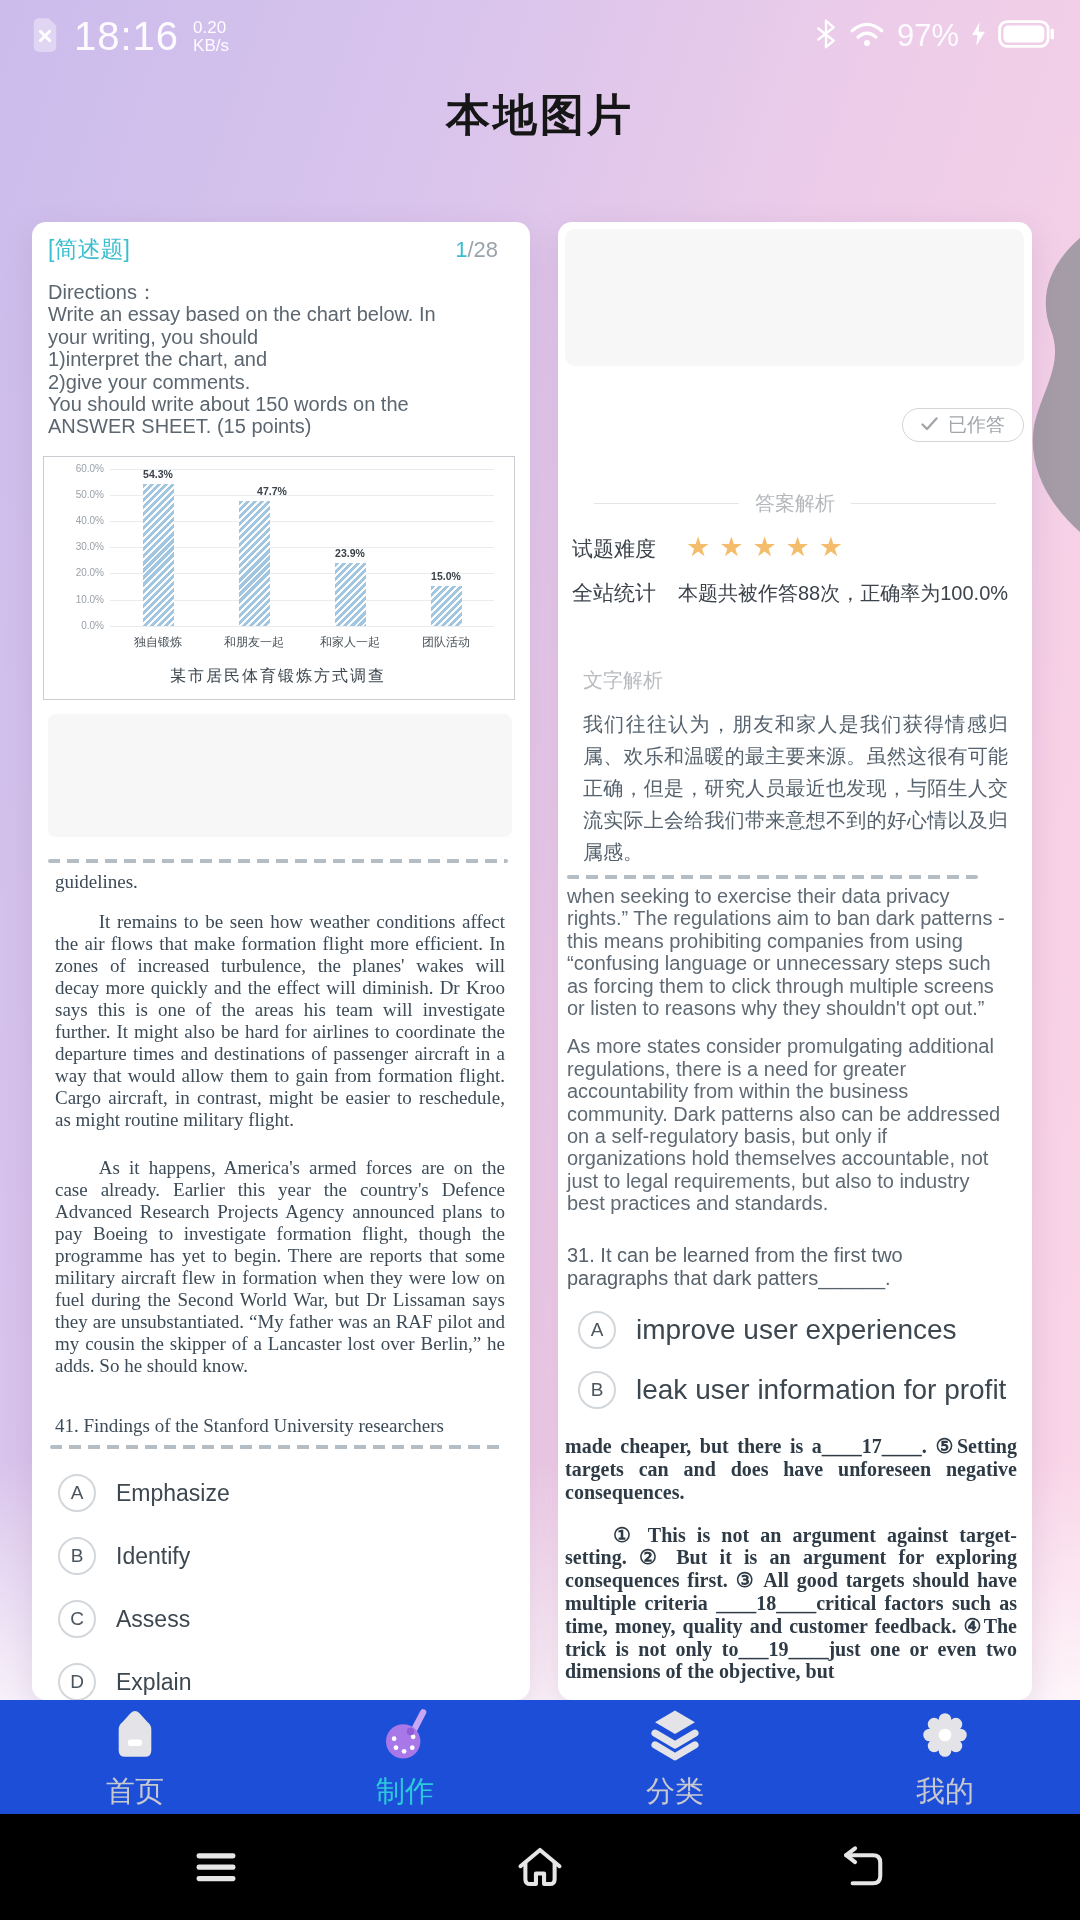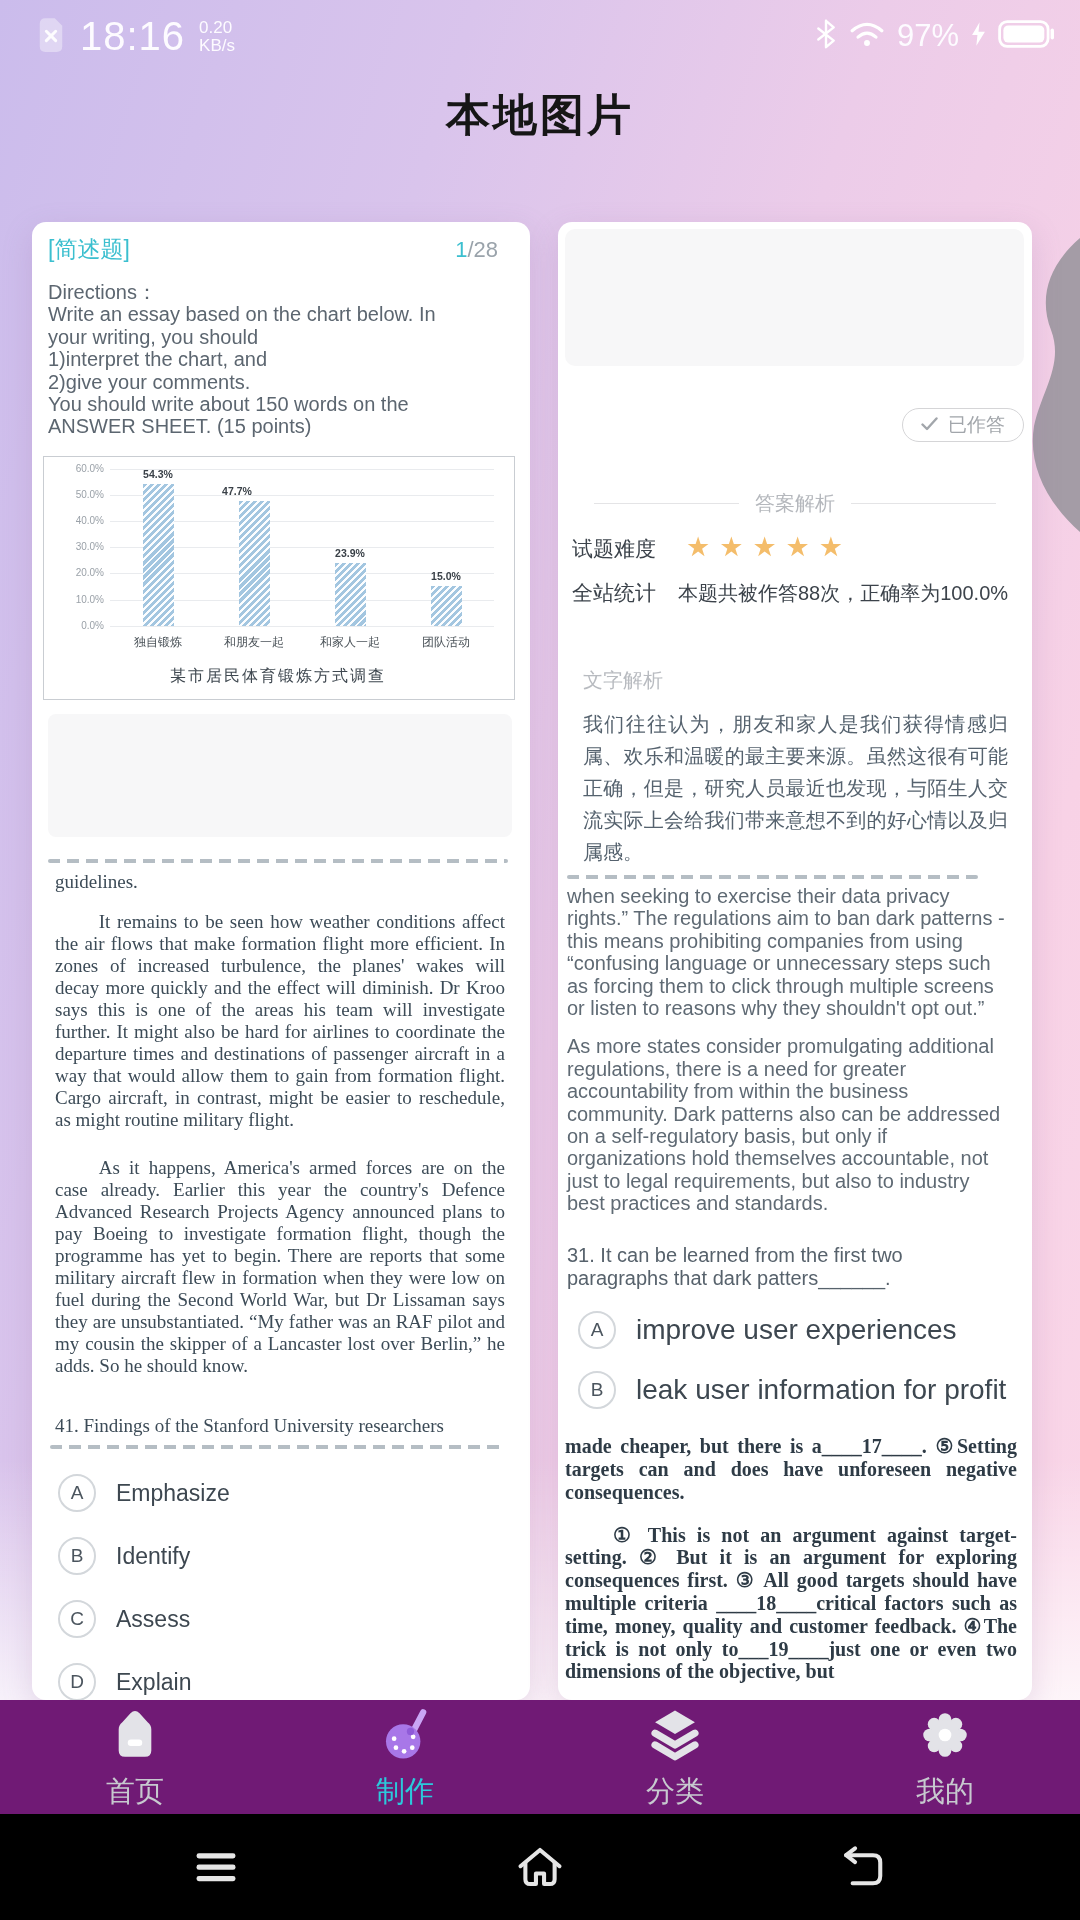--- a/index.html
+++ b/index.html
@@ -5,21 +5,21 @@
   html,body{margin:0;padding:0}
   body{
     width:1080px;height:1920px;position:relative;overflow:hidden;
     font-family:"Liberation Sans","DejaVu Sans",sans-serif;
     background:
       linear-gradient(180deg, rgba(255,255,255,0) 0%, rgba(255,255,255,0) 76%, rgba(255,255,255,.85) 90%, #ffffff 100%),
       linear-gradient(108deg,#cbbcec 0%,#d9c4ec 28%,#eccce9 52%,#f8d2e6 78%,#fad8e9 100%);
   }
   
   .statusbar{position:absolute;top:10px;left:0;width:100%;height:56px;color:#fdfbff}
-  .sb-left{position:absolute;left:36px;top:4px;display:flex;align-items:center;gap:14px}
+  .sb-left{position:absolute;left:30px;top:4px;display:flex;align-items:center;gap:14px}
   .sb-time{font-size:40px;font-weight:500;letter-spacing:1px}
   .sb-speed{display:flex;flex-direction:column;line-height:1.02;font-size:17px;font-weight:500}
   .sb-right{position:absolute;right:26px;top:8px;display:flex;align-items:center;gap:12px}
   .sb-pct{font-size:31px;font-weight:500}
   
   .page-title{position:absolute;top:86px;left:0;width:100%;text-align:center;
     font-size:44px;font-weight:700;color:#161616;letter-spacing:3px}
   
   .blob{position:absolute;right:0;top:238px}
   
@@ -85,21 +85,21 @@
     text-align:justify;height:163px;overflow:hidden}
   .sans-block{margin:4px 24px 0 9px;font-size:20px;line-height:1.12;color:#5f6a74}
   .sans-block p{margin:0}
   .sans-gap{margin-top:16px !important}
   .q31{margin-top:30px !important;color:#57626c}
   .serif2-block{margin:26px 15px 0 7px;font-family:"Liberation Serif","DejaVu Serif",serif;
     font-size:20px;font-weight:600;line-height:1.14;color:#2e3b46;text-align:justify}
   .serif2-block p{margin:0}
   .indent2{text-indent:2.4em;margin-top:20px !important}
   
-  .tabbar{position:absolute;left:0;top:1700px;width:100%;height:114px;background:#701a75;display:flex;z-index:5}
+  .tabbar{position:absolute;left:0;top:1700px;width:100%;height:114px;background:#1d4ed8;display:flex;z-index:5}
   .tab-item{flex:1;display:flex;flex-direction:column;align-items:center;justify-content:flex-start;
     padding-top:6px;cursor:pointer}
   .tab-label{font-size:29px;color:#c7c9cf;margin-top:4px}
   .tab-label.active{color:#2bc9db}
   
   .navbar{position:absolute;left:0;top:1814px;width:100%;height:106px;background:#000;
     display:flex;align-items:center;justify-content:space-between;padding:0 190px;box-sizing:border-box;z-index:6}
   .nav-btn{width:52px;height:52px;display:flex;align-items:center;justify-content:center;cursor:pointer}
 </style>
 </head>
@@ -182,21 +182,21 @@
         <div class="grid" style="top: 104.667px;"></div>
         <div class="ytick" style="top: 98.6667px;">20.0%</div>
         <div class="grid" style="top: 130.833px;"></div>
         <div class="ytick" style="top: 124.833px;">10.0%</div>
         <div class="grid" style="top: 157px;"></div>
         <div class="ytick" style="top: 151px;">0.0%</div>
         <div class="bar" style="left: 33px; height: 142.085px;"></div>
         <div class="vlabel" style="left: 8px; bottom: 146.085px;">54.3%</div>
         <div class="xlabel" style="left: 0px;">独自锻炼</div>
         <div class="bar" style="left: 129px; height: 124.815px;"></div>
-        <div class="vlabel" style="left: 87px; bottom: 128.815px;">47.7%</div>
+        <div class="vlabel" style="left: 122px; bottom: 128.815px;">47.7%</div>
         <div class="xlabel" style="left: 96px;">和朋友一起</div>
         <div class="bar" style="left: 225px; height: 62.5383px;"></div>
         <div class="vlabel" style="left: 200px; bottom: 66.5383px;">23.9%</div>
         <div class="xlabel" style="left: 192px;">和家人一起</div>
         <div class="bar" style="left: 321px; height: 39.25px;"></div>
         <div class="vlabel" style="left: 296px; bottom: 43.25px;">15.0%</div>
         <div class="xlabel" style="left: 288px;">团队活动</div>
       </div>
     <div class="chart-title">某市居民体育锻炼方式调查</div>
   </div>

